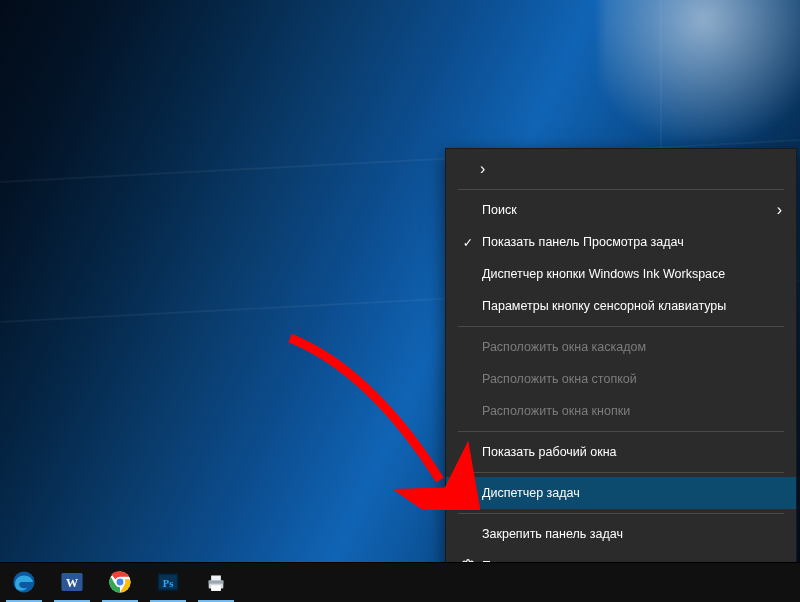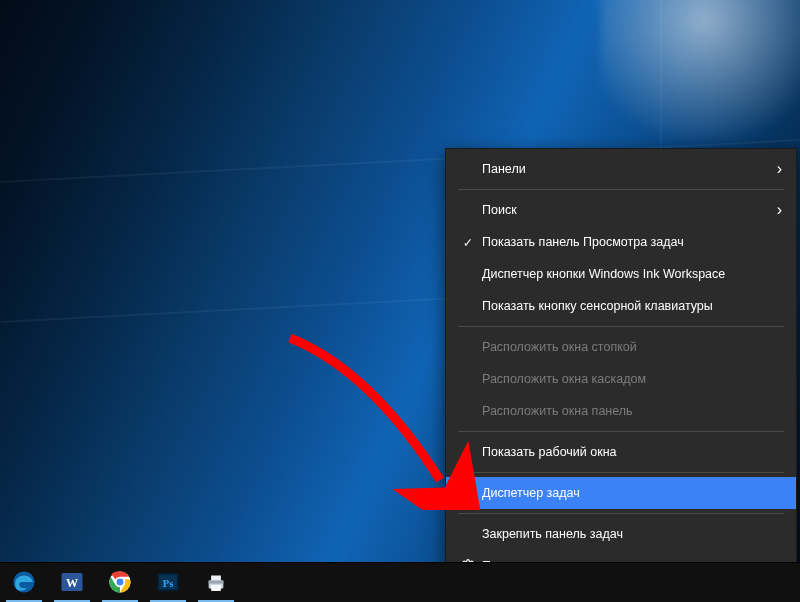--- a/index.html
+++ b/index.html
@@ -45,70 +45,69 @@
     padding:4px 0;
   }
   .ctx .item {
     display:flex; align-items:center; height:32px; padding:0 14px 0 10px;
     white-space:nowrap;
   }
   .ctx .item .left-slot { width:24px; display:flex; justify-content:center; color:#fff; }
   .ctx .item .label { flex:1; padding-left:2px; }
   .ctx .item .chev { color:#fff; font-size:16px; line-height:1; }
   .ctx .item.disabled { color:#7c7c7c; }
-  .ctx .item.hover { background:#3b82f6; }
+  .ctx .item.hover { background:#0c4a6e; }
   .ctx .sep { height:1px; margin:4px 12px; background:#4a4a4a; }
   
   .arrow-svg { position:absolute; left:280px; top:330px; pointer-events:none; }
 </style>
 </head>
 <body>
 
 <div class="desktop">
   <div class="streak s1"></div>
   <div class="streak s2"></div>
   <div class="streak v1"></div>
   <div class="glow"></div>
 
   <div class="ctx">
     <div class="item">
       <span class="left-slot"></span>
-      <span class="label">Панели</span>
       <span class="chev">›</span>
     </div>
     <div class="sep"></div>
     <div class="item">
       <span class="left-slot"></span>
       <span class="label">Поиск</span>
       <span class="chev">›</span>
     </div>
     <div class="item">
       <span class="left-slot">✓</span>
       <span class="label">Показать панель Просмотра задач</span>
     </div>
     <div class="item">
       <span class="left-slot"></span>
       <span class="label">Диспетчер кнопки Windows Ink Workspace</span>
     </div>
     <div class="item">
       <span class="left-slot"></span>
-      <span class="label">Показать кнопку сенсорной клавиатуры</span>
+      <span class="label">Параметры кнопку сенсорной клавиатуры</span>
     </div>
     <div class="sep"></div>
+    <div class="item disabled">
+      <span class="left-slot"></span>
+      <span class="label">Расположить окна каскадом</span>
+    </div>
     <div class="item disabled">
       <span class="left-slot"></span>
       <span class="label">Расположить окна стопкой</span>
     </div>
     <div class="item disabled">
       <span class="left-slot"></span>
-      <span class="label">Расположить окна каскадом</span>
-    </div>
-    <div class="item disabled">
-      <span class="left-slot"></span>
-      <span class="label">Расположить окна панель</span>
+      <span class="label">Расположить окна кнопки</span>
     </div>
     <div class="sep"></div>
     <div class="item">
       <span class="left-slot"></span>
       <span class="label">Показать рабочий окна</span>
     </div>
     <div class="sep"></div>
     <div class="item hover">
       <span class="left-slot"></span>
       <span class="label">Диспетчер задач</span>

